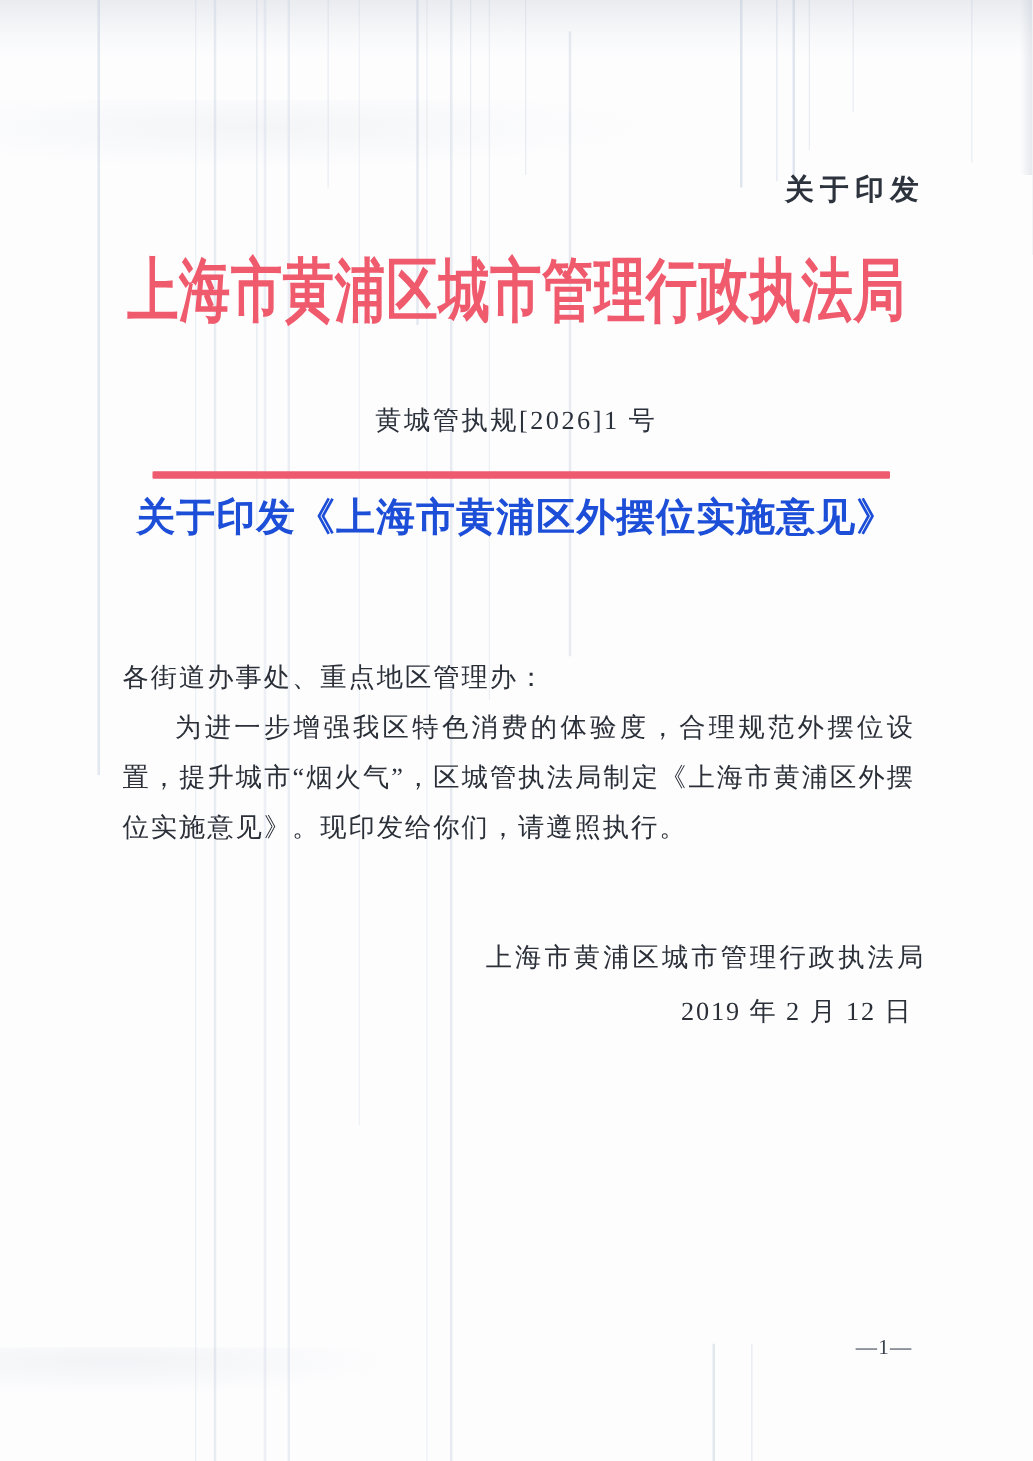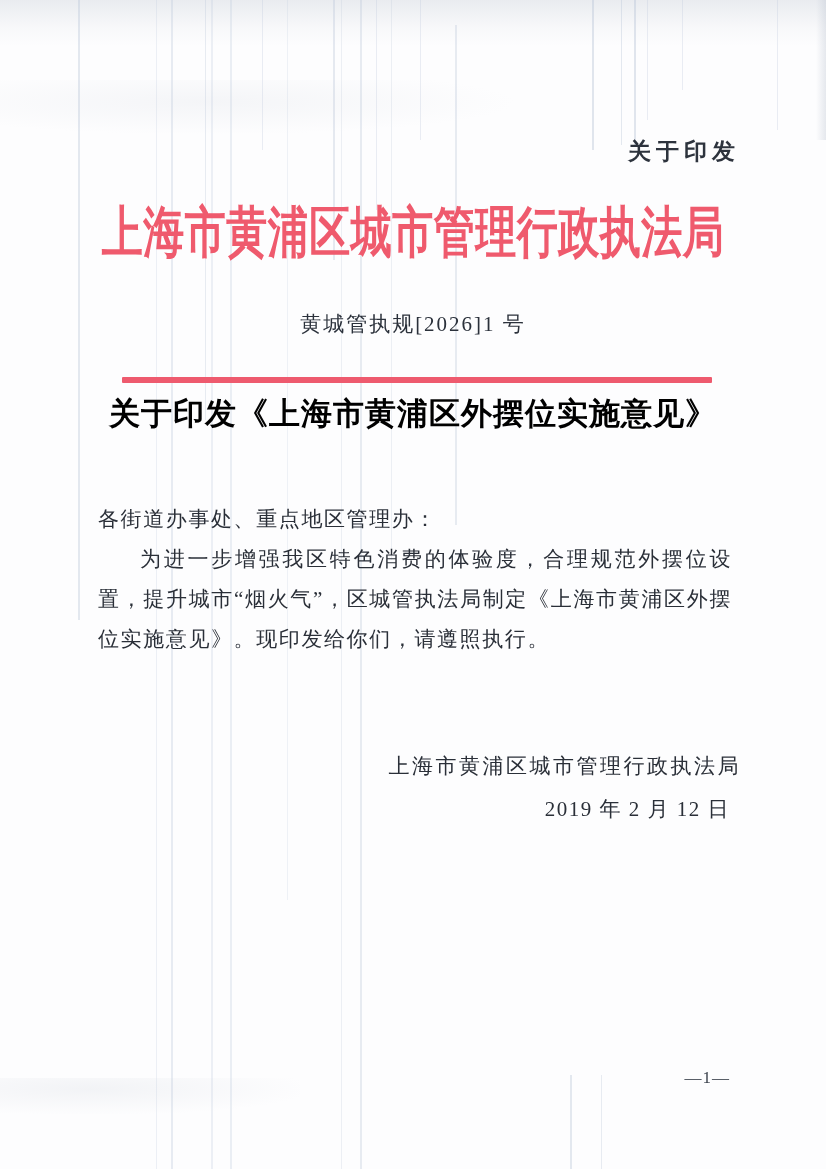--- a/index.html
+++ b/index.html
@@ -64,21 +64,21 @@
     font-size: 41px;
     font-weight: 700;
     color: #ef5a6d;
     letter-spacing: 0.5px;
     transform: scaleY(1.35);
     transform-origin: center top;
     white-space: nowrap;
   }
   .doc-number {
     position: absolute;
-    top: 310px;
+    top: 322px;
     left: 0;
     width: 100%;
     text-align: center;
     font-size: 21px;
     letter-spacing: 2px;
     color: #2b313b;
   }
   .red-rule {
     position: absolute;
     top: 377px;
@@ -91,25 +91,25 @@
   .notice-title {
     position: absolute;
     top: 392px;
     left: 0;
     width: 100%;
     text-align: center;
     font-size: 31px;
     font-weight: 700;
     line-height: 43px;
     letter-spacing: 1px;
-    color: #000000;
+    color: #1d4ed8;
   }
   .body-block {
     position: absolute;
-    top: 499px;
+    top: 522px;
     left: 98px;
     width: 634px;
     font-size: 21px;
     line-height: 40px;
     letter-spacing: 1.6px;
     color: #2a2f38;
   }
   .salutation {
     text-align: left;
   }

